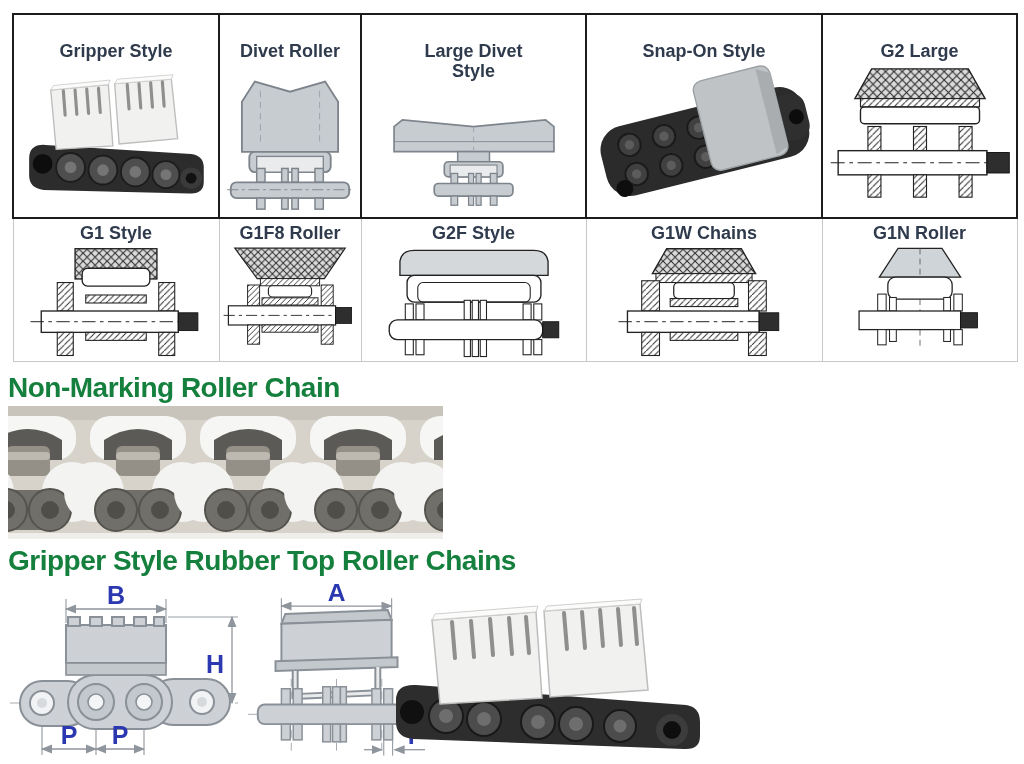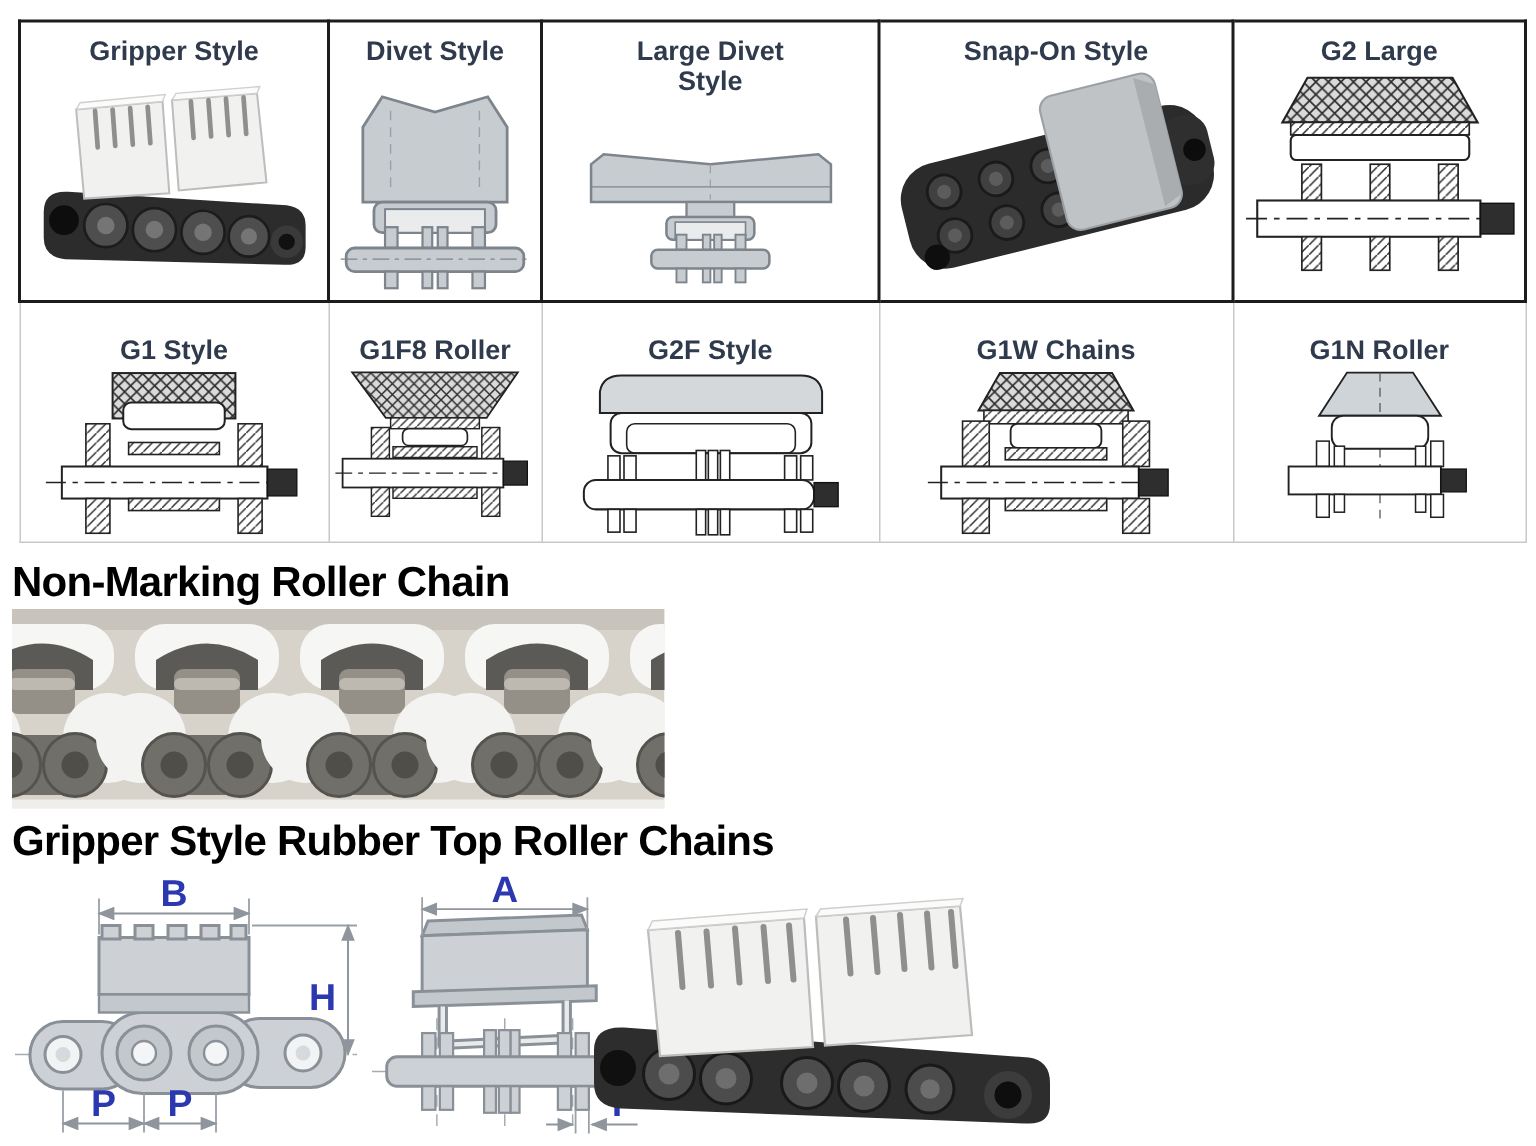--- a/index.html
+++ b/index.html
@@ -7,28 +7,28 @@
     width:1024px;height:764px;position:relative;overflow:hidden;
     background:#ffffff;font-family:"Liberation Sans", sans-serif;
   }
   
   table.styles{border-collapse:collapse;position:absolute;left:12px;top:13px;table-layout:fixed;}
   table.styles td{padding:0;background:#fff;vertical-align:top;text-align:center;}
   tr.r1 td{border:2px solid #1c1c1c;height:183px;}
   tr.r2 td{border:1px solid #c6c8ca;border-top:2px solid #1c1c1c;height:141px;}
   .cell-label{
     font-weight:bold;color:#2f3b4d;font-size:18px;line-height:1.12;
-    padding-top:9px;margin:0 auto;
+    padding-top:26px;margin:0 auto;
   }
-  tr.r2 .cell-label{padding-top:21px;}
+  tr.r2 .cell-label{padding-top:4px;}
   .cell-label.wrap{max-width:130px;}
   .cell-ill{display:block;margin:2px auto 0 auto;}
   
   .h-main{
-    position:absolute;left:8px;font-weight:bold;color:#000000;
+    position:absolute;left:8px;font-weight:bold;color:#15803d;
     font-size:28px;letter-spacing:-0.5px;white-space:nowrap;
   }
   #heading-nonmarking{top:372px;}
   #heading-gripper{top:545px;}
   .abs{position:absolute;}
   svg text.dim{
     font-family:"Liberation Sans",sans-serif;font-weight:bold;
     fill:#2b38b0;font-size:25px;
   }
 </style>
@@ -83,21 +83,21 @@
         <polygon points="30,30 94,24 99,92 36,96" fill="#f1f1ef" stroke="#bdbdbd" stroke-width="1.5"></polygon>
         <polygon points="30,30 94,24 96,19 33,25" fill="#fbfbfa" stroke="#cfcfcf" stroke-width="1"></polygon>
         <path d="M44 31 L46 58 M57 30 L59 57 M70 29 L72 56 M83 28 L85 55" stroke="#8f8f8f" stroke-width="3.5" stroke-linecap="round" fill="none"></path>
         <polygon points="101,23 164,18 171,84 106,90" fill="#f1f1ef" stroke="#bdbdbd" stroke-width="1.5"></polygon>
         <polygon points="101,23 164,18 166,13 104,18" fill="#fbfbfa" stroke="#cfcfcf" stroke-width="1"></polygon>
         <path d="M115 24 L117 51 M128 23 L130 50 M141 22 L143 49 M154 21 L156 48" stroke="#8f8f8f" stroke-width="3.5" stroke-linecap="round" fill="none"></path>
       </svg>
     </td>
 
     <td>
-      <div class="cell-label">Divet Style</div>
+      <div class="cell-label">Divet Roller</div>
       <svg class="cell-ill" width="132" height="148" viewBox="0 0 140 160">
         <path d="M18 96 L18 42 L32 20 L70 31 L108 20 L122 42 L122 96 Z" fill="#c7ccd1" stroke="#7d848b" stroke-width="2"></path>
         <path d="M38 30 L38 90 M102 30 L102 90" stroke="#9aa0a6" stroke-width="1" stroke-dasharray="7 5" fill="none"></path>
         <rect x="26" y="96" width="88" height="22" rx="6" fill="#c7ccd1" stroke="#7d848b" stroke-width="2"></rect>
         <rect x="34" y="101" width="72" height="17" fill="#e9ebed" stroke="#7d848b" stroke-width="1.4"></rect>
         <g fill="#c7ccd1" stroke="#7d848b" stroke-width="1.6">
           <rect x="34" y="114" width="9" height="15"></rect>
               <rect x="61" y="114" width="7" height="15"></rect>
           <rect x="72" y="114" width="7" height="15"></rect>
               <rect x="97" y="114" width="9" height="15"></rect>

